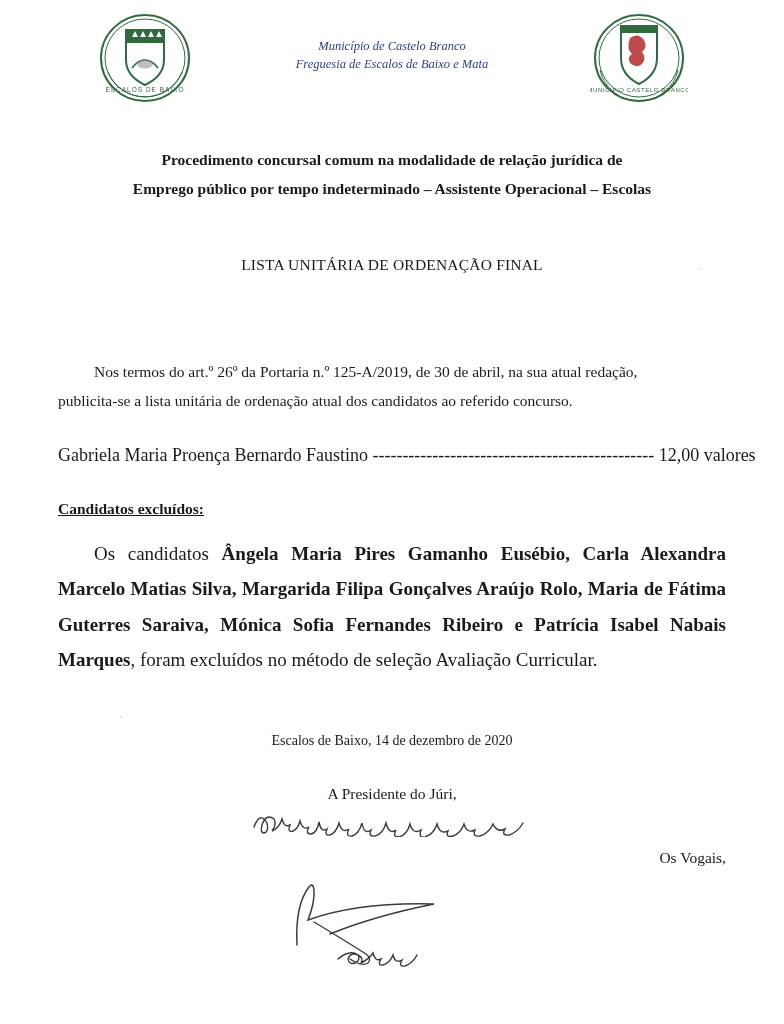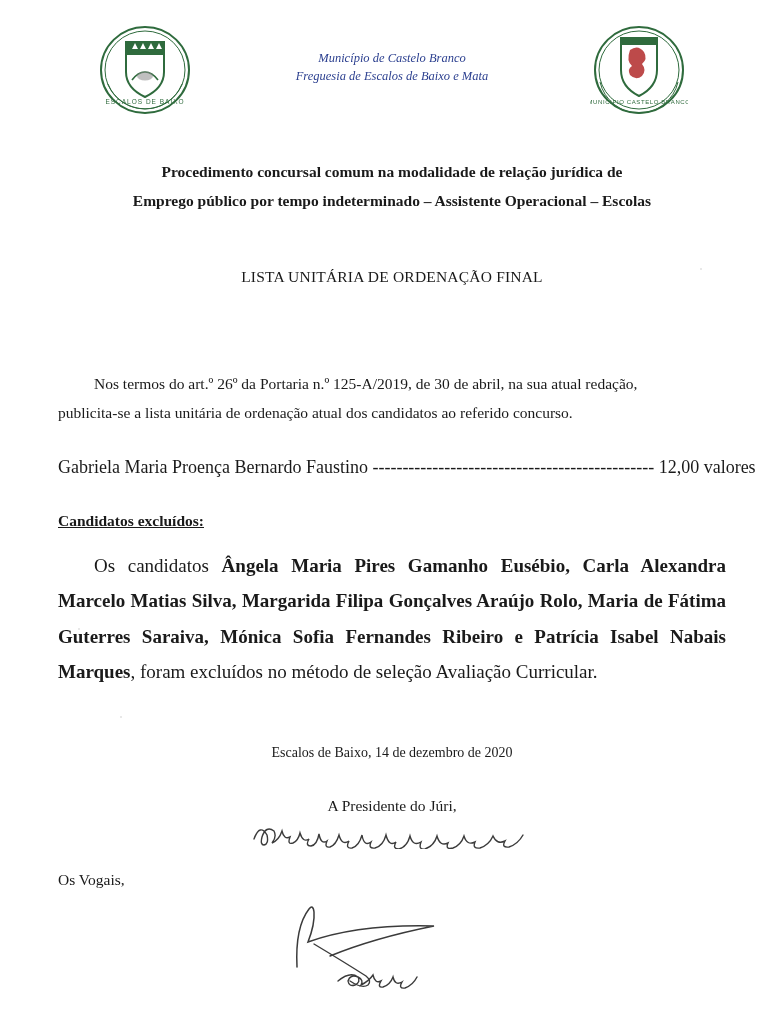--- a/index.html
+++ b/index.html
@@ -14,21 +14,21 @@
     color: #1a1a1a;
     position: relative;
     overflow: hidden;
   }
 
   .page {
     position: relative;
     width: 784px;
     height: 1024px;
     box-sizing: border-box;
-    padding: 16px 58px;
+    padding: 4px 58px;
   }
 
   
   .header {
     position: relative;
     height: 110px;
   }
   .crest {
     position: absolute;
     top: 8px;
@@ -113,22 +113,22 @@
     text-align: center;
     font-size: 14px;
   }
 
   .sign-label {
     margin-top: 36px;
     text-align: center;
     font-size: 15.5px;
   }
   .sign-label-2 {
-    margin-top: 22px;
-    text-align: left;
+    margin-top: 12px;
+    text-align: right;
     font-size: 15.5px;
   }
 
   .signature-area-1 {
     position: relative;
     height: 34px;
   }
   .signature-area-2 {
     position: relative;
     height: 110px;

